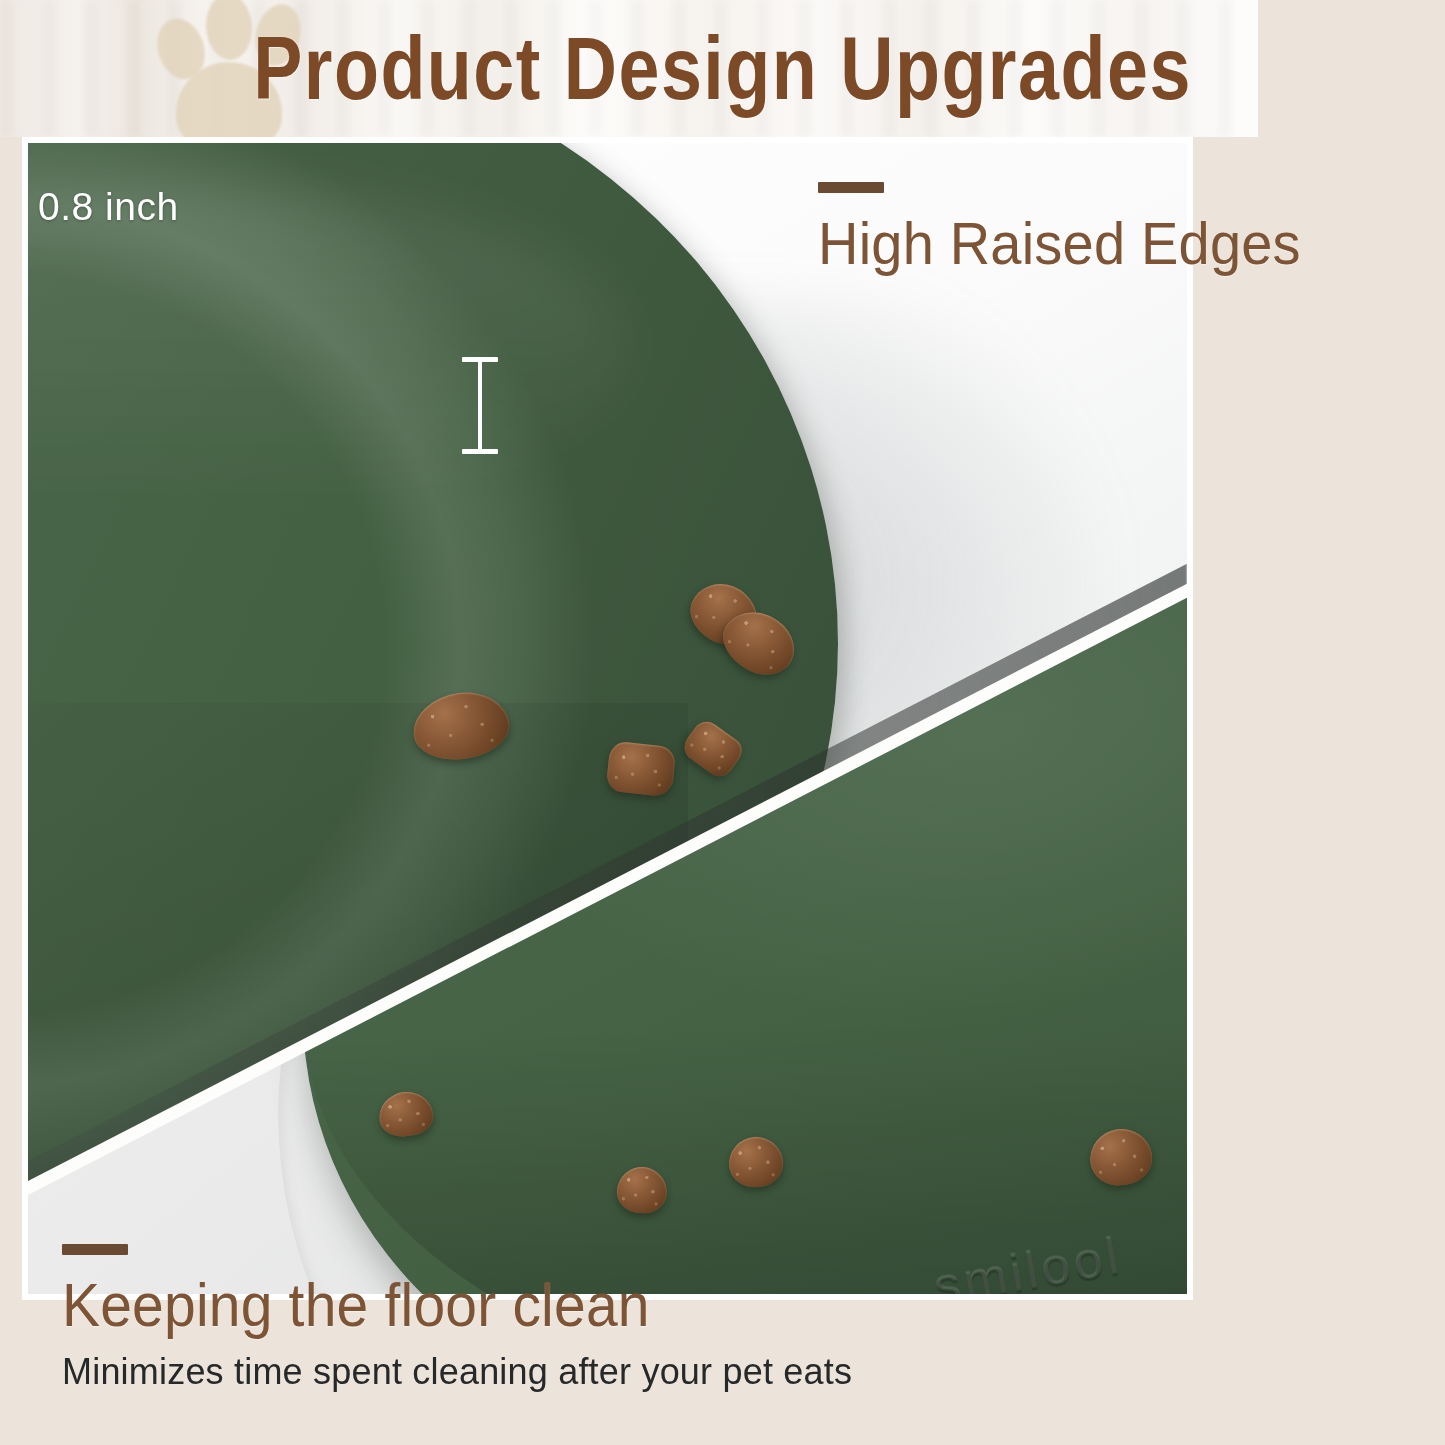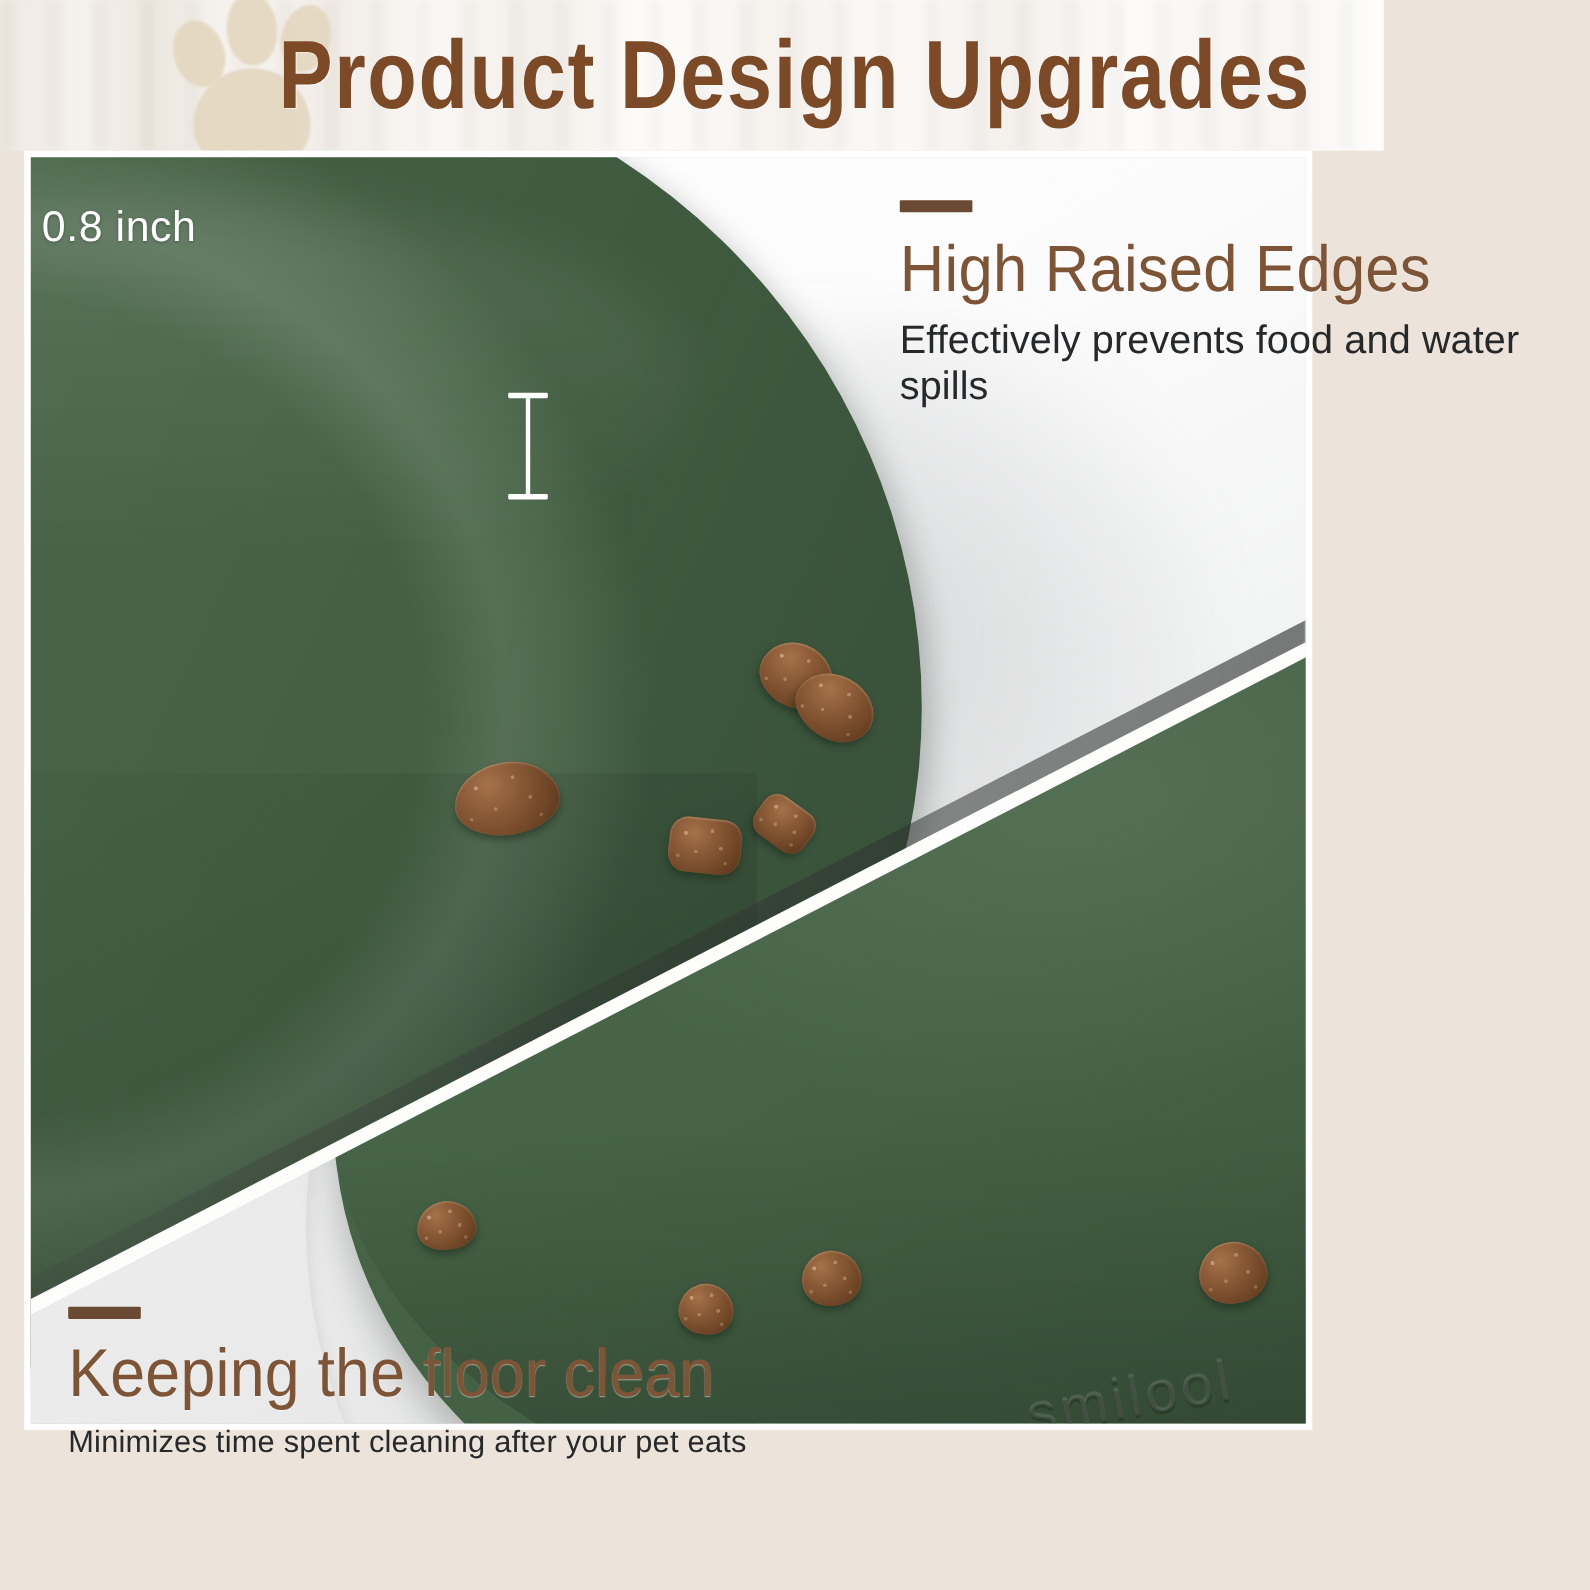--- a/index.html
+++ b/index.html
@@ -222,23 +222,23 @@
   .callout-sub{
     color:#26282a;
     font-family:"Liberation Sans", sans-serif;
     font-weight:400;
   }
 
   #callout-edges{left:818px;top:182px;width:600px;}
   #callout-edges .callout-title{font-size:56px;margin-top:16px;letter-spacing:.2px;transform:scaleY(1.06);transform-origin:left top;}
   #callout-edges .callout-sub{font-size:36px;line-height:1.16;margin-top:14px;letter-spacing:.1px;max-width:580px;}
 
-  #callout-floor{left:62px;top:1188px;width:1200px;}
+  #callout-floor{left:62px;top:1244px;width:1200px;}
   #callout-floor .callout-title{font-size:57px;margin-top:14px;letter-spacing:.2px;transform:scaleY(1.08);transform-origin:left top;}
-  #callout-floor .callout-sub{font-size:28px;margin-top:16px;letter-spacing:.2px;}
+  #callout-floor .callout-sub{font-size:36px;margin-top:16px;letter-spacing:.2px;}
 </style>
 </head>
 <body>
 
 <div id="header">
   <div class="curtain-blur"></div>
 
   <div id="paw">
     <div class="pad t1"></div>
     <div class="pad t2"></div>
@@ -293,20 +293,19 @@
           <div class="kibble" style="left: 1228px; top: 910px; width: 48px; height: 54px; border-radius: 48% 52% 46% 48% / 52% 54% 46% 48%; transform: rotate(10deg);"></div>
         </div>
     </div>
 
   </div>
 </div>
 
 <div class="callout" id="callout-edges">
   <div class="accent-dash"></div>
   <div class="callout-title">High Raised Edges</div>
-  <div class="callout-sub">Effectively prevents food and water spills</div>
 </div>
 
 <div class="callout" id="callout-floor">
   <div class="accent-dash"></div>
   <div class="callout-title">Keeping the floor clean</div>
   <div class="callout-sub">Minimizes time spent cleaning after your pet eats</div>
 </div>
 
 </body></html>

